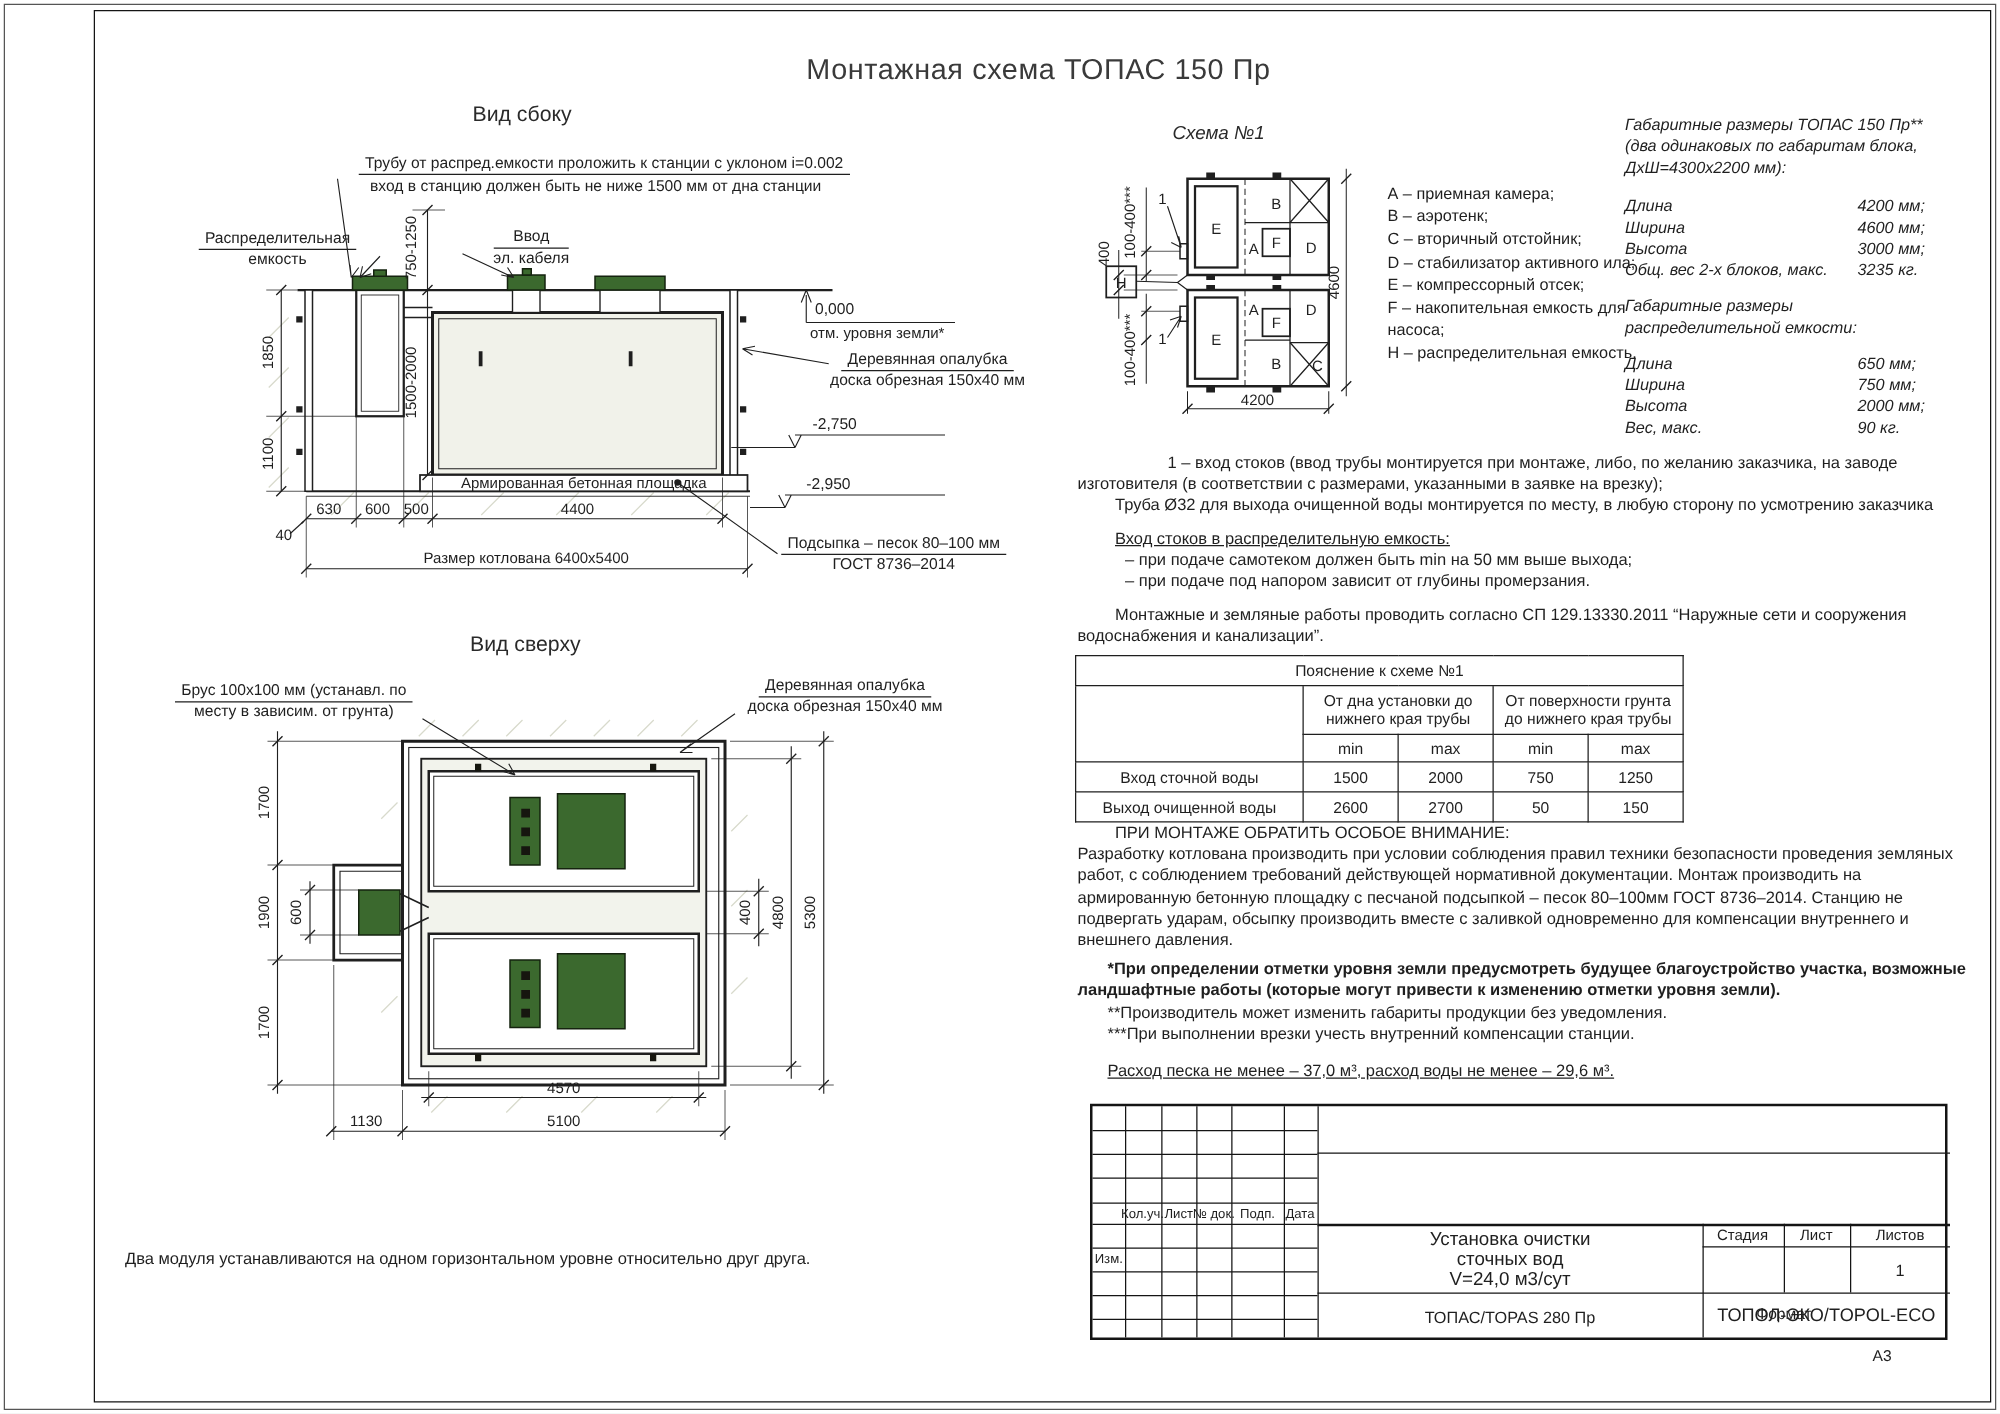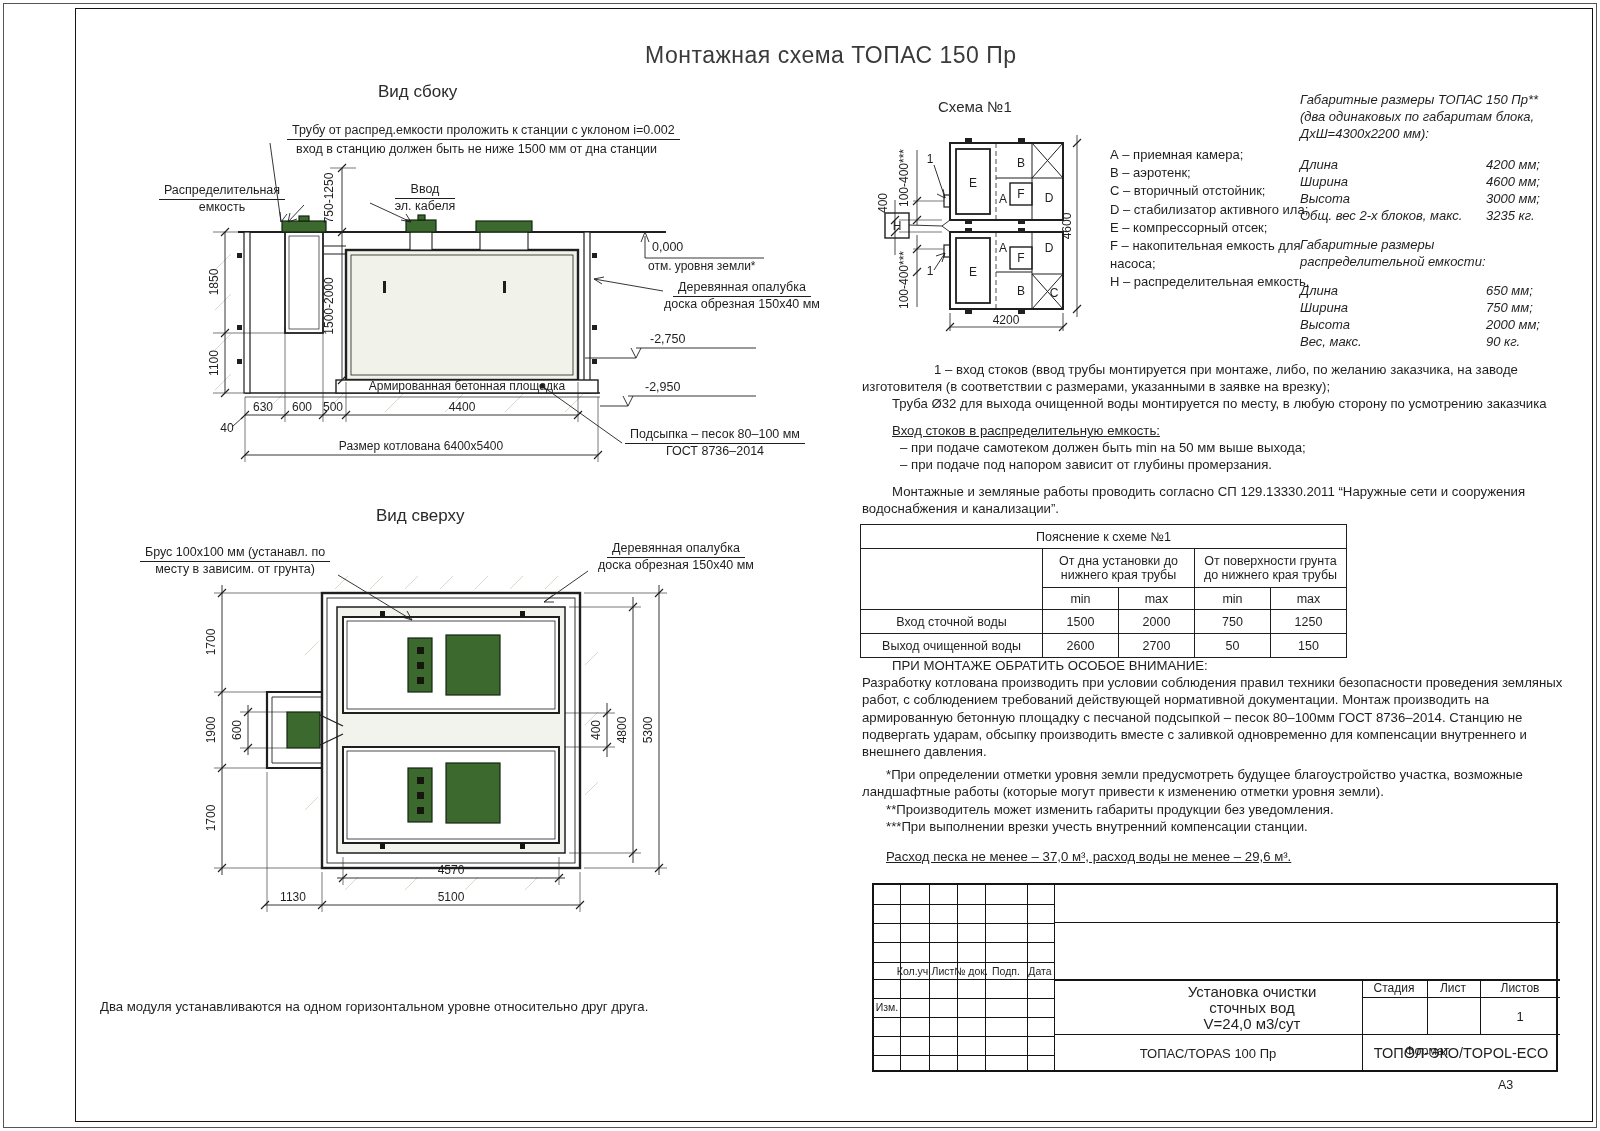--- a/index.html
+++ b/index.html
@@ -197,21 +197,21 @@
   <div class="lbl ctr" style="left:140px;top:545px;">
     <span class="us">Брус 100х100 мм (устанавл. по</span>
     <div>месту в зависим. от грунта)</div>
   </div>
   <div class="lbl ctr" style="left:585px;top:541px;width:182px;">
     <span class="us">Деревянная опалубка</span>
     <div>доска обрезная 150х40 мм</div>
   </div>
   <div class="lbl" style="left:100px;top:999px;font-size:13.2px;">Два модуля устанавливаются на одном горизонтальном уровне относительно друг друга.</div>
 
-  <div class="h3" style="left:938px;top:98px;">Схема №1</div>
+  <div class="h3" style="left:938px;top:98px;font-style:italic;">Схема №1</div>
 
   <svg class="lay" style="left:855px;top:95px;" width="260" height="260" viewBox="0 0 260 260">
     <g stroke="#1f1f1f" fill="none">
       <rect x="95" y="48" width="113" height="77" stroke-width="2"></rect>
       <rect x="95" y="137" width="113" height="77" stroke-width="2"></rect>
       <rect x="101" y="54" width="34" height="65" stroke-width="1.8"></rect>
       <rect x="101" y="143" width="34" height="65" stroke-width="1.8"></rect>
       <path d="M141,48 V125" stroke-dasharray="5,3" stroke-width="0.8"></path>
       <path d="M141,137 V214" stroke-dasharray="5,3" stroke-width="0.8"></path>
       <path d="M177,48 V125 M177,137 V214" stroke-width="1"></path>
@@ -372,21 +372,21 @@
       <td>50</td>
       <td>150</td>
     </tr>
   </tbody>
     </table>
 
   <div class="txtblock" style="left:862px;top:657px;width:712px;line-height:17.2px;">
     <div class="ind30">ПРИ МОНТАЖЕ ОБРАТИТЬ ОСОБОЕ ВНИМАНИЕ:</div>
     <div>Разработку котлована производить при условии соблюдения правил техники безопасности проведения земляных работ, с соблюдением требований действующей нормативной документации.  Монтаж производить на армированную бетонную площадку с песчаной подсыпкой – песок 80–100мм ГОСТ 8736–2014. Станцию не подвергать ударам, обсыпку производить вместе с заливкой одновременно для компенсации внутреннего и внешнего давления.</div>
     <div class="gap" style="height:6px;"></div>
-    <div style="text-indent:24px;">*При определении отметки уровня земли предусмотреть будущее благоустройство участка, возможные ландшафтные работы (которые могут привести к изменению отметки уровня земли).</div>
+    <div style="text-indent:24px;font-weight:bold;">*При определении отметки уровня земли предусмотреть будущее благоустройство участка, возможные ландшафтные работы (которые могут привести к изменению отметки уровня земли).</div>
     <div style="text-indent:24px;">**Производитель может изменить габариты продукции без уведомления.</div>
     <div style="text-indent:24px;">***При выполнении врезки учесть внутренний компенсации станции.</div>
     <div class="gap" style="height:13px;"></div>
     <div class="uline" style="padding-left:24px;">Расход песка не менее – 37,0 м³, расход воды не менее – 29,6 м³.</div>
   </div>
 
   <div class="tb">
     <div>
       <div class="vl" style="left:26px;"></div>
         <div class="vl" style="left:55px;"></div>
@@ -410,28 +410,28 @@
       <div class="vl" style="left:488px;top:94px;bottom:0;"></div>
       <div class="vl" style="left:553px;top:94px;height:55px;bottom:auto;"></div>
       <div class="vl" style="left:606px;top:94px;height:55px;bottom:auto;"></div>
     </div>
     <span class="cell-lbl" style="left:13px;top:80px;margin-top:36px;">Изм.</span>
     <span class="cell-lbl" style="left:40px;top:80px;">Кол.уч.</span>
     <span class="cell-lbl" style="left:69px;top:80px;">Лист</span>
     <span class="cell-lbl" style="left:97px;top:80px;">№ док.</span>
     <span class="cell-lbl" style="left:132px;top:80px;">Подп.</span>
     <span class="cell-lbl" style="left:166px;top:80px;">Дата</span>
-    <div class="big" style="left:334px;top:99px;margin-left:44px;">
+    <div class="big" style="left:334px;top:99px;">
       <div>Установка очистки</div>
       <div>сточных вод</div>
       <div>V=24,0 м3/сут</div>
     </div>
     <span class="cell-lbl" style="left:520px;top:96px;font-size:12px;">Стадия</span>
     <span class="cell-lbl" style="left:579px;top:96px;font-size:12px;">Лист</span>
     <span class="cell-lbl" style="left:646px;top:96px;font-size:12px;">Листов</span>
     <span class="cell-lbl" style="left:646px;top:124px;font-size:13px;">1</span>
-    <div class="big" style="left:334px;top:161px;font-size:13px;">ТОПАС/TOPAS 100 Пр</div>
+    <div class="big" style="left:334px;top:161px;font-size:13px;">ТОПАС/TOPAS 280 Пр</div>
     <div class="big" style="left:587px;top:160px;font-size:14.5px;">ТОПОЛ-ЭКО/TOPOL-ECO</div>
   </div>
 
   <div class="footer-lbl" style="left:1405px;top:1044px;">Формат</div>
   <div class="footer-lbl" style="left:1498px;top:1078px;">А3</div>
 </div>
 
 </body></html>

